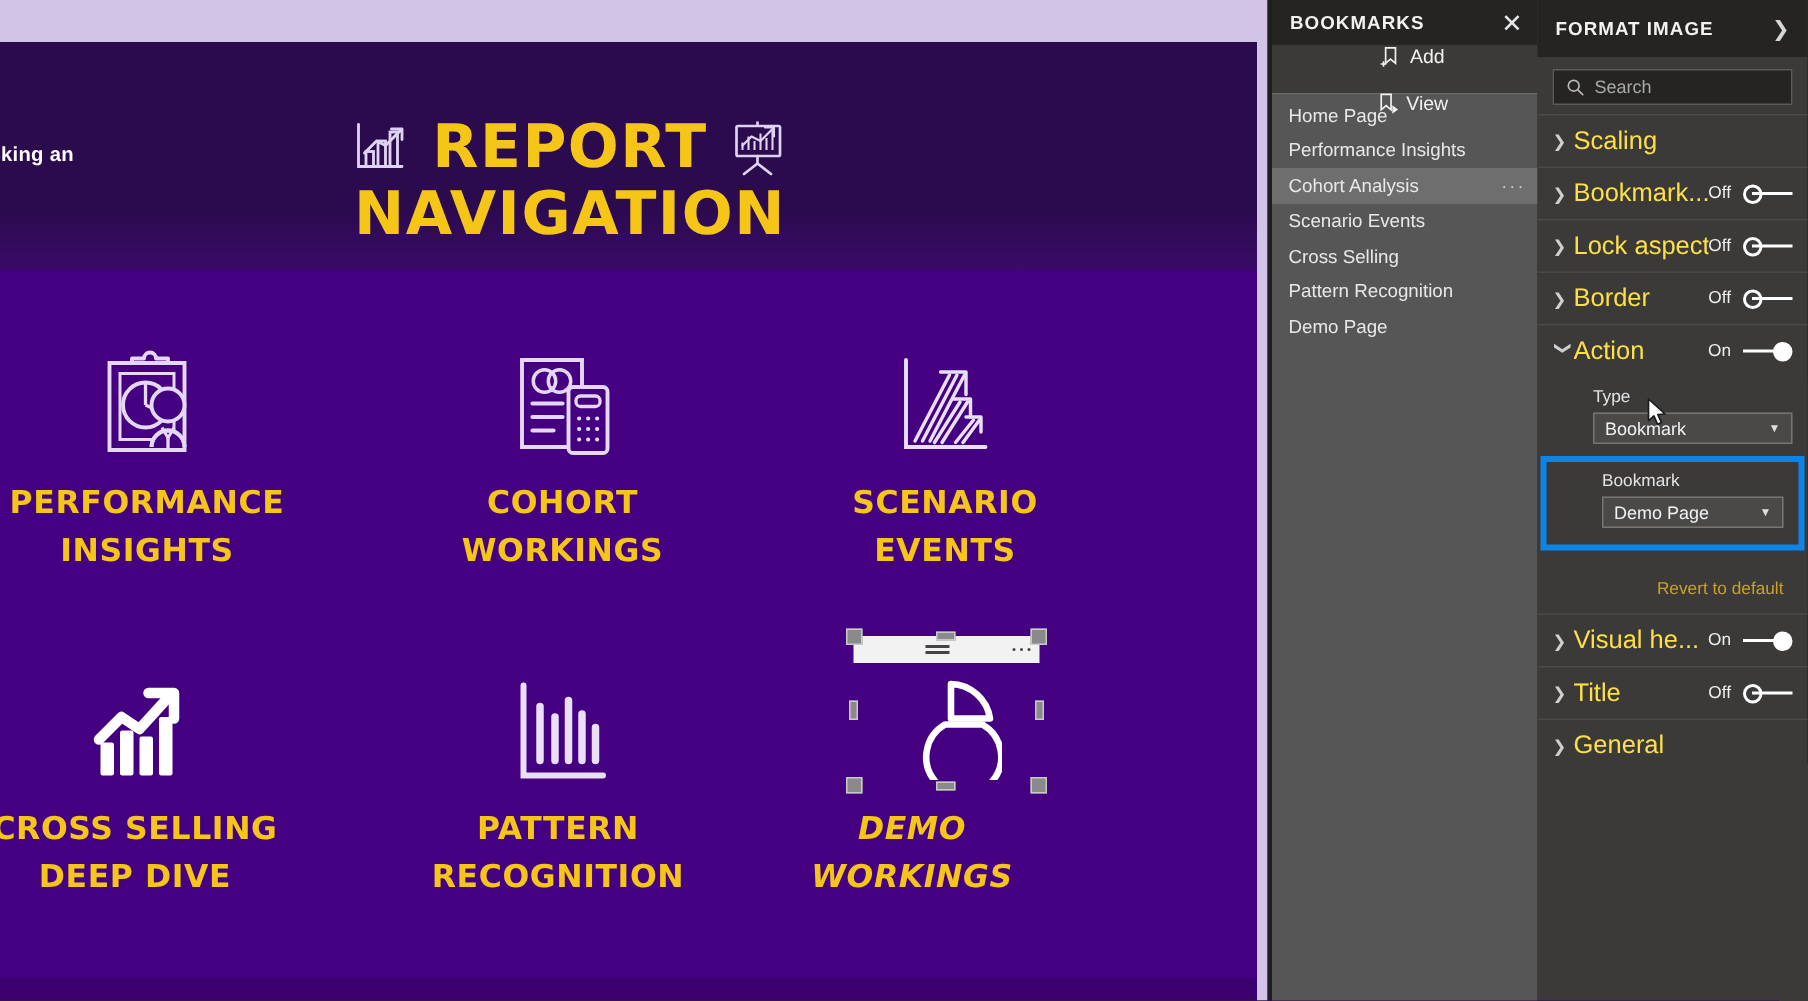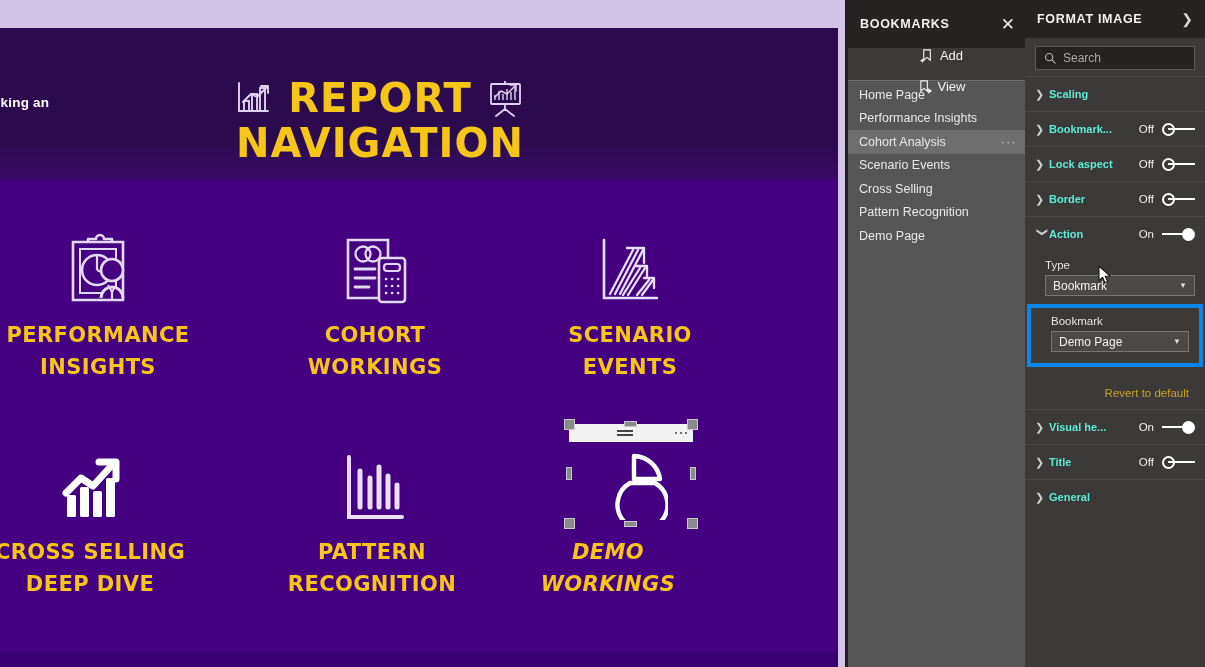--- a/index.html
+++ b/index.html
@@ -83,21 +83,21 @@
   .sel-corner{width:11px;height:11px;}
   .sel-edge-h{width:13px;height:6px;}
   .sel-edge-v{width:6px;height:13px;}
 
   
   #bookmarks-pane{
     position:absolute;left:848px;top:0;width:177px;height:667px;
     background:#565656;
   }
   #bm-header{
-    height:48px;background:#252423;display:flex;align-items:center;
+    height:30px;background:#252423;display:flex;align-items:center;
     justify-content:space-between;padding:0 10px 0 12px;box-sizing:border-box;
   }
   #bm-title{color:#f3f2f1;font-size:12.5px;font-weight:bold;letter-spacing:.7px;}
   #bm-close{color:#e6e6e6;font-size:17px;line-height:17px;cursor:pointer;font-weight:300;}
   #bm-toolbar{
     height:33px;display:flex;align-items:center;gap:16px;padding-left:10px;
     border-bottom:1px solid #6b6b6b;box-sizing:border-box;background:#3b3a39;flex-direction:column;
   }
   .bm-tool{display:flex;align-items:center;gap:5px;color:#f3f2f1;font-size:13px;cursor:pointer;}
   .bm-tool svg{display:block;}
@@ -124,33 +124,33 @@
   #fmt-search{
     height:24px;background:#252423;border:1px solid #5a5a5a;display:flex;
     align-items:center;gap:7px;padding:0 8px;box-sizing:border-box;
   }
   #fmt-search .ph{color:#a9a9a9;font-size:12px;}
   .fmt-row{
     height:35px;display:flex;align-items:center;padding:0 10px 0 10px;
     border-top:1px solid #4a4949;box-sizing:border-box;cursor:pointer;
   }
   .fmt-row .chev{width:14px;color:#d0d0d0;font-size:11px;flex:0 0 14px;}
-  .fmt-row .lbl{color:#5eead4;font-size:11px;flex:1 1 auto;white-space:nowrap;overflow:hidden;font-weight:bold;}
+  .fmt-row .lbl{color:#fde047;font-size:17px;flex:1 1 auto;white-space:nowrap;overflow:hidden;}
   .fmt-row .state{color:#efefef;font-size:11.5px;margin-right:8px;}
   .toggle{width:33px;height:13px;position:relative;flex:0 0 33px;}
   .toggle .track{position:absolute;left:6px;top:5.5px;width:27px;height:2px;background:#ffffff;}
   .toggle .knob{
     position:absolute;top:0;width:13px;height:13px;border-radius:50%;box-sizing:border-box;
   }
   .toggle.off .knob{left:0;border:2px solid #ffffff;background:transparent;}
   .toggle.on .knob{right:0;border:2px solid #ffffff;background:#ffffff;}
   .toggle.on .track{left:0;width:27px;}
 
   #action-body{background:#3b3a39;padding:4px 0 0 0;}
-  .fld{padding:4px 10px 4px 20px;}
+  .fld{padding:4px 10px 4px 0;margin-left:37px;}
   .fld-label{color:#e3e3e3;font-size:11.5px;margin-bottom:4px;}
   .combo{
     height:21px;background:#4a4948;border:1px solid #767676;display:flex;align-items:center;
     justify-content:space-between;padding:0 7px;box-sizing:border-box;cursor:pointer;
   }
   .combo span{color:#f2f2f2;font-size:12px;}
   .combo .caret{color:#dedede;font-size:8px;}
   #bookmark-field-highlight{
     border:4px solid #0c85e8;margin:4px 2px 0 2px;padding:3px 0 7px 0;box-sizing:border-box;
   }

